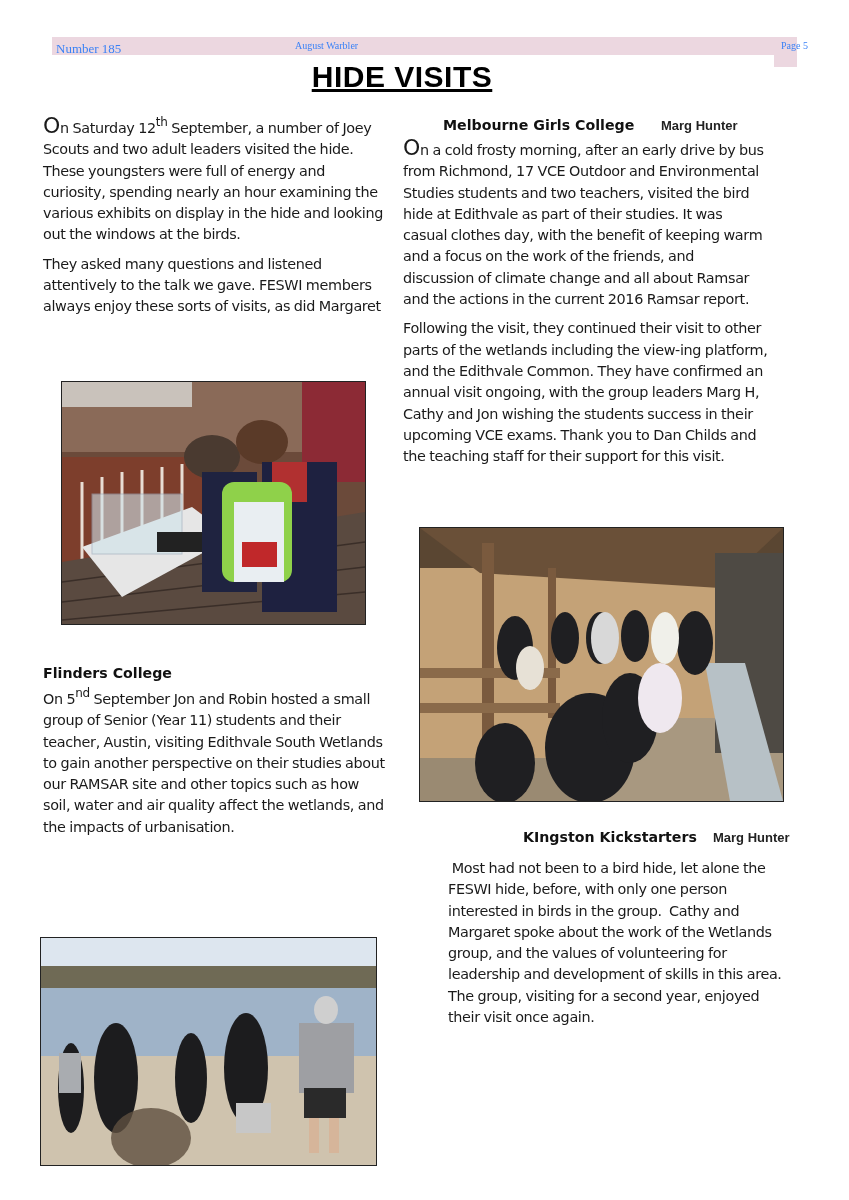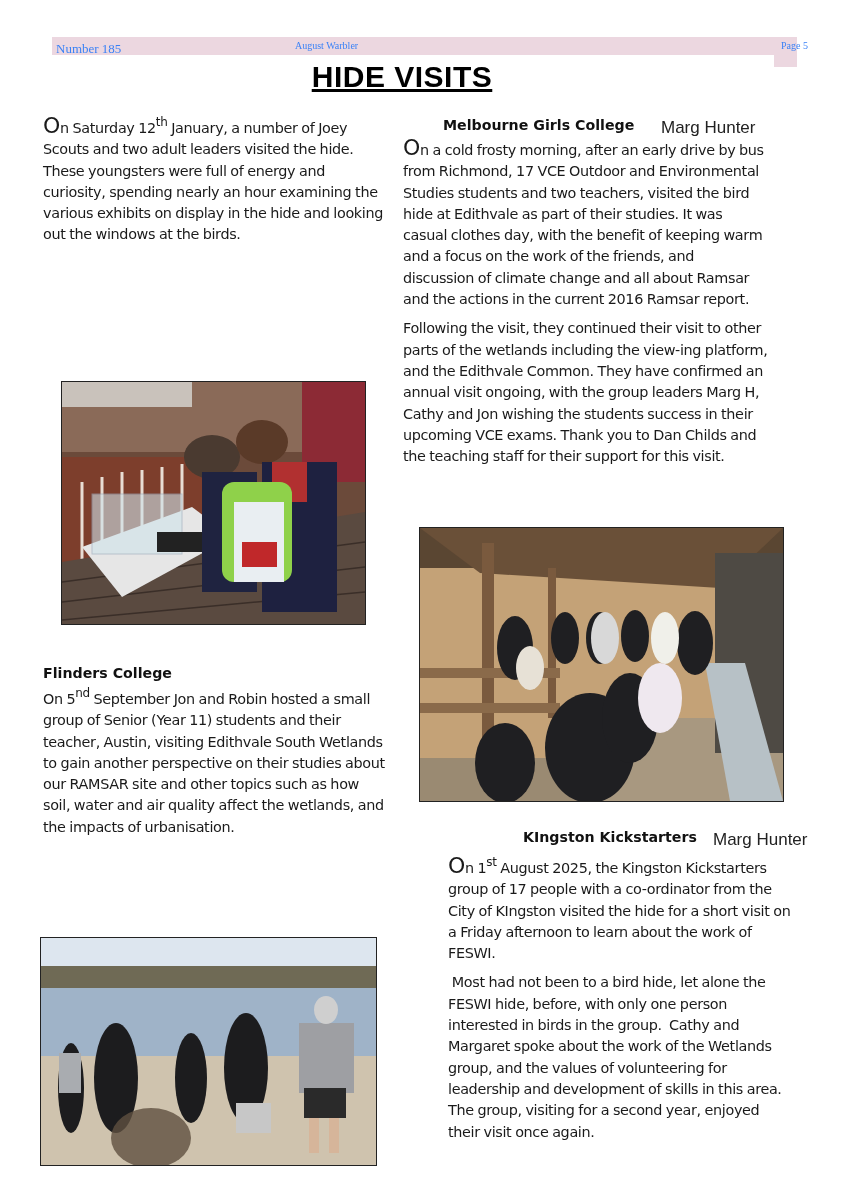--- a/index.html
+++ b/index.html
@@ -9,43 +9,44 @@
     .hdr-tab { position: absolute; left: 774px; top: 55px; width: 23px; height: 12px; background: #ecd7e0; }
     .hdr-text { position: absolute; font-family: Liberation Serif, serif; color: #3b82f6; white-space: nowrap; }
     .hdr-num { left: 56px; top: 41px; font-size: 13px; }
     .hdr-pub { left: 295px; top: 40px; font-size: 10px; }
     .hdr-page { left: 749px; top: 40px; font-size: 10px; margin-left: 32px; }
     .title { position: absolute; left: 0; width: 804px; top: 60px; text-align: center;
              font-family: "Liberation Sans", sans-serif; font-weight: bold; font-size: 30px; letter-spacing: 0.5px; color: #000; text-decoration: underline; }
     .col { position: absolute; }
     .heading-row { position: relative; height: 22px; }
     .heading { position: absolute; font-weight: bold; font-size: 14.2px; white-space: nowrap; color: #111; }
-    .byline { position: absolute; font-family: "Liberation Sans", sans-serif; font-size: 17px; white-space: nowrap; color: #222; }
+    .byline { position: absolute; font-family: "Liberation Sans", sans-serif; font-size: 13px; white-space: nowrap; color: #222; font-weight: bold; }
     p { margin: 0; font-size: 14.4px; line-height: 21.3px; letter-spacing: -0.35px; word-spacing: -0.5px; }
     p + p { margin-top: 8px; }
     .dropcap { font-size: 22px; line-height: 0; }
     sup { font-size: 12px; line-height: 0; vertical-align: 7px; margin-top: 16px; }
     .photo { position: absolute; border: 1px solid #222; overflow: hidden; }
     .photo svg { display: block; width: 100%; height: 100%; }
   </style>
 </head>
 <body>
 
 <div class="hdr-band"></div>
 <div class="hdr-tab"></div>
 <div class="hdr-text hdr-num">Number 185</div>
 <div class="hdr-text hdr-pub">August Warbler</div>
 <div class="hdr-text hdr-page">Page 5</div>
 
 <div class="title">HIDE VISITS</div>
 
 <div class="col" style="left:43px; top:118px; width:345px;">
   <p>
-    <span class="dropcap">O</span><span>n Saturday 12</span><sup>th</sup><span> January, a number of Joey Scouts and two adult leaders visited the hide. These youngsters were full of energy and curiosity, spending nearly an hour examining the various exhibits on display in the hide and looking out the windows at the birds.</span>
+    <span class="dropcap">O</span><span>n Saturday 12</span><sup>th</sup><span> September, a number of Joey Scouts and two adult leaders visited the hide. These youngsters were full of energy and curiosity, spending nearly an hour examining the various exhibits on display in the hide and looking out the windows at the birds.</span>
   </p>
+  <p>They asked many questions and listened attentively to the talk we gave. FESWI members always enjoy these sorts of visits, as did Margaret</p>
 </div>
 
 <div class="photo" style="left:61px; top:381px; width:303px; height:242px;">
   <svg viewBox="0 0 303 242" preserveAspectRatio="none">
     <rect width="303" height="242" fill="#6b4a3a"></rect>
     <rect x="0" y="0" width="303" height="70" fill="#8a6a58"></rect>
     <rect x="0" y="0" width="130" height="25" fill="#c9c2bb"></rect>
     <rect x="0" y="75" width="150" height="110" fill="#7d3e2c"></rect>
     <g stroke="#e8ddd4" stroke-width="3">
       <line x1="20" y1="100" x2="20" y2="180"></line>
@@ -150,17 +151,14 @@
     <ellipse cx="285" cy="72" rx="12" ry="14" fill="#cfcfcf"></ellipse>
     <ellipse cx="110" cy="200" rx="40" ry="30" fill="#5f5040" opacity="0.8"></ellipse>
   </svg>
 </div>
 
 <div class="col" style="left:448px; top:828px; width:345px;">
   <div class="heading-row" style="height:30px;text-align:center;">
     <span class="heading" style="left:75px; top:1px;">KIngston Kickstarters</span>
     <span class="byline" style="left:265px; top:2px;">Marg Hunter</span>
   </div>
-  <p>
-    <span class="dropcap">O</span><span>n 1</span><sup>st</sup><span> August 2025, the Kingston Kickstarters group of 17 people with a co-ordinator from the City of KIngston visited the hide for a short visit on a Friday afternoon to learn about the work of FESWI.</span>
-  </p>
   <p style="white-space: pre-wrap;"> Most had not been to a bird hide, let alone the FESWI hide, before, with only one person interested in birds in the group.  Cathy and Margaret spoke about the work of the Wetlands group, and the values of volunteering for leadership and development of skills in this area.  The group, visiting for a second year, enjoyed their visit once again.</p>
 </div>
 
 </body></html>

